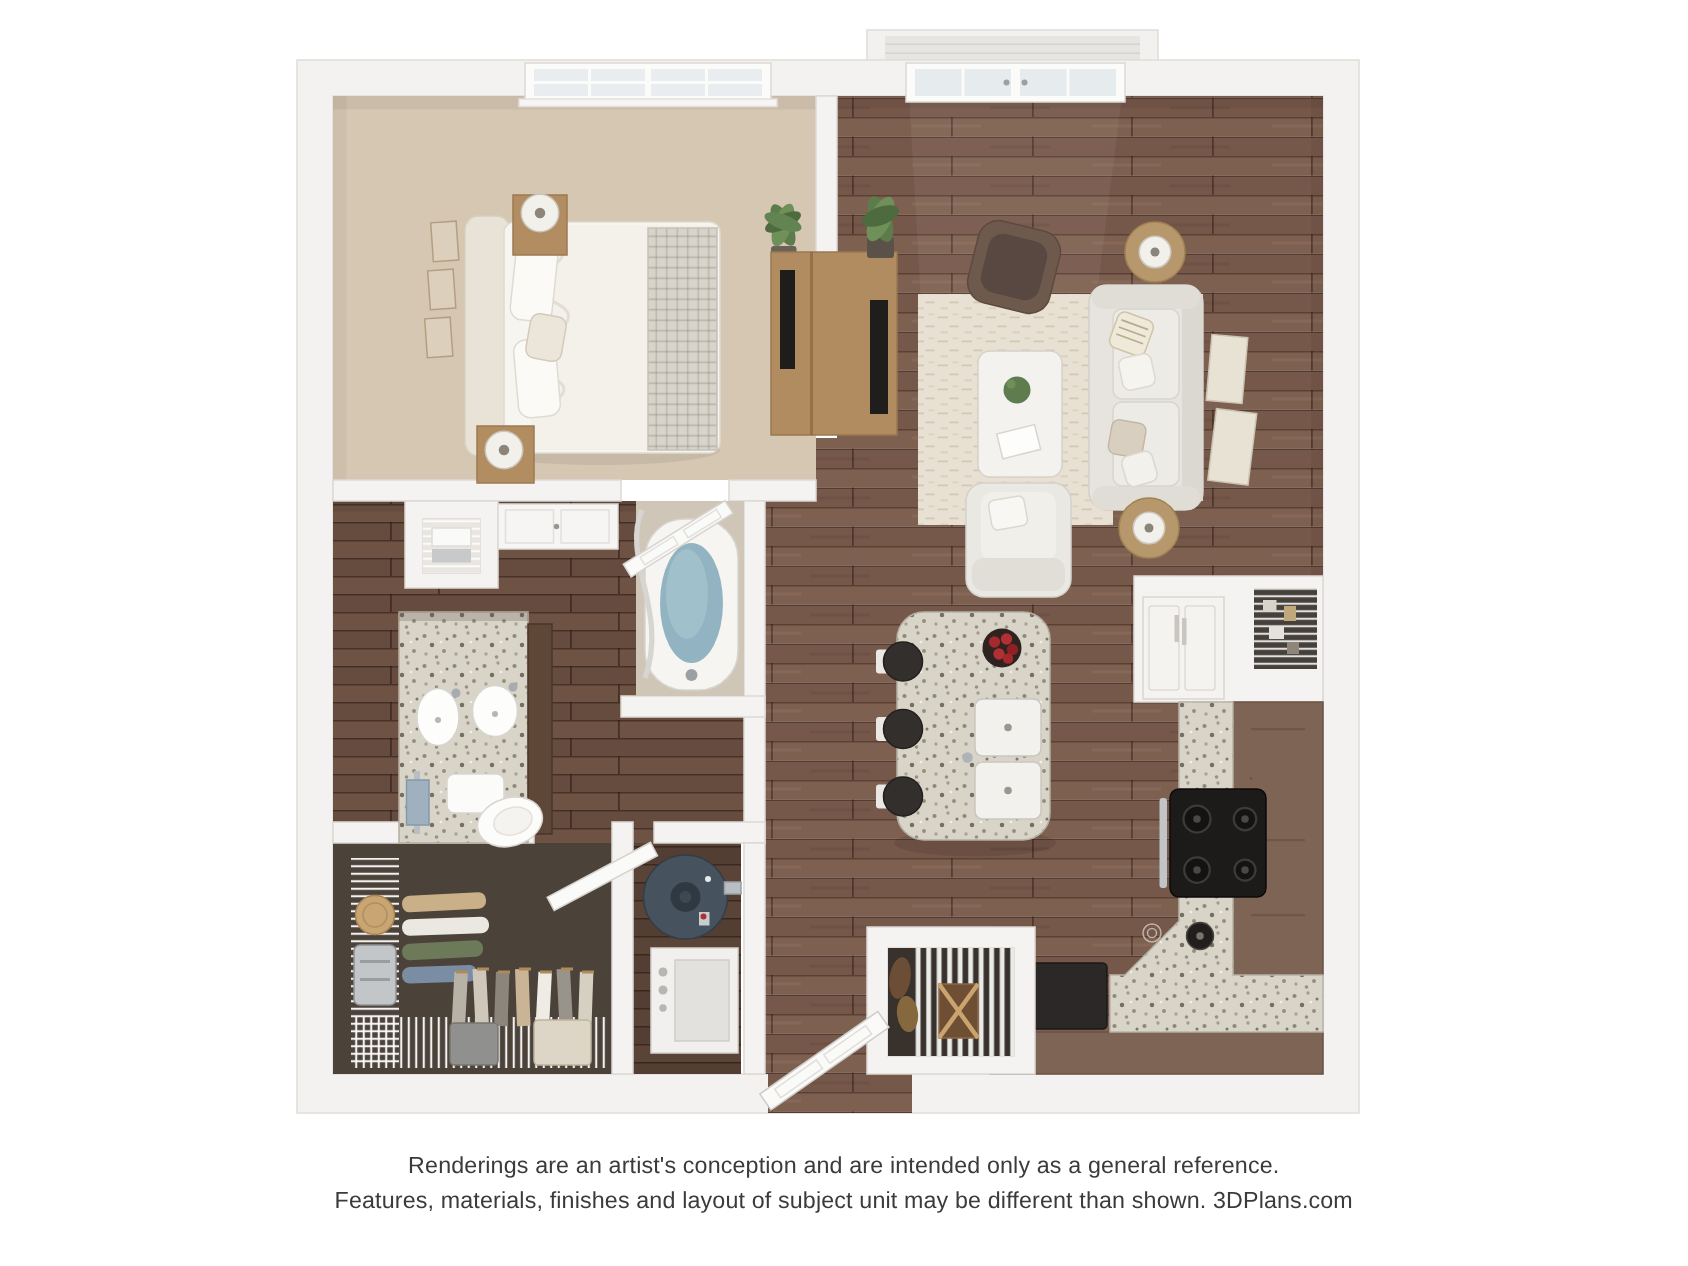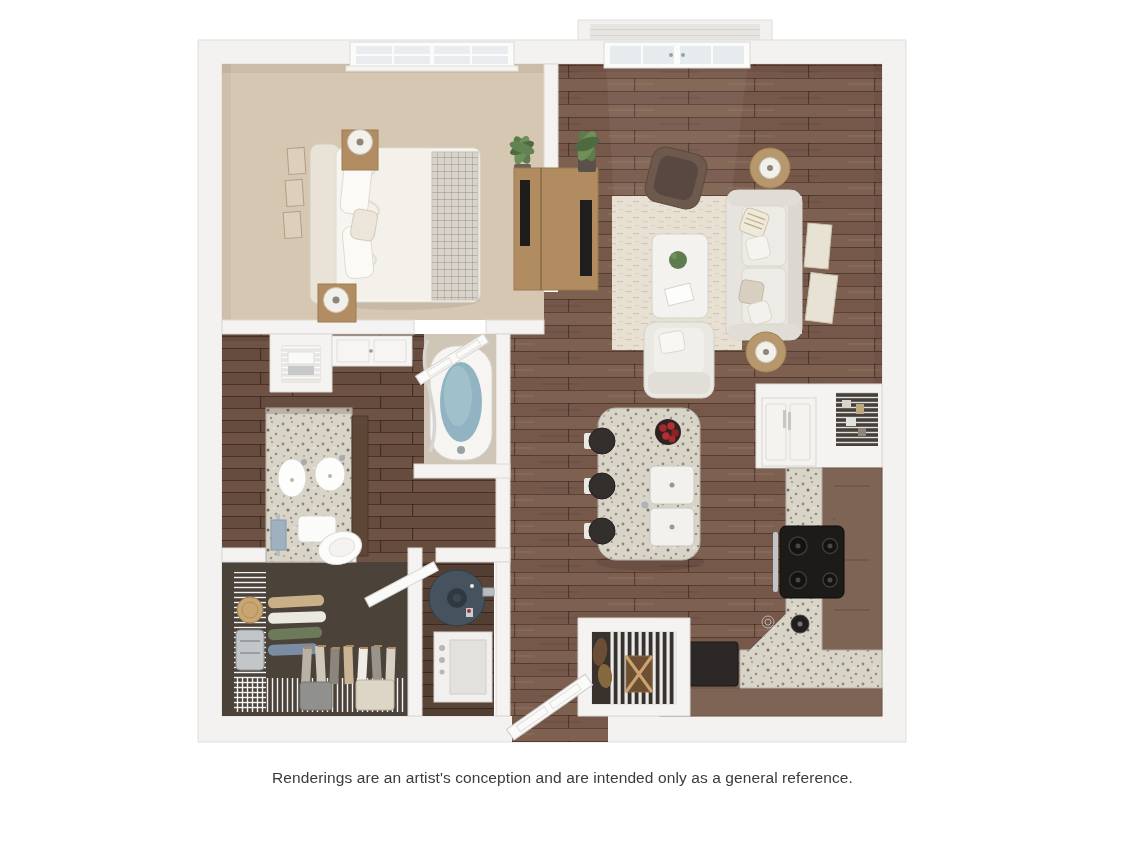--- a/index.html
+++ b/index.html
@@ -432,15 +432,16 @@
     <g transform="translate(514 740) rotate(-35)">
       <rect x="0" y="-13" width="96" height="13" fill="#fafaf9" stroke="#cfccc8"></rect>
       <rect x="10" y="-10" width="34" height="7" fill="none" stroke="#e2dfdb"></rect>
       <rect x="50" y="-10" width="34" height="7" fill="none" stroke="#e2dfdb"></rect>
     </g>
   </g>
 </svg>
 
 <div class="disclaimer">
   <p>Renderings are an artist's conception and are intended only as a general reference.</p>
+  <p>Features, materials, finishes and layout of subject unit may be different than shown. 3DPlans.com</p>
 </div>
 
 </div>
 
 </body></html>

